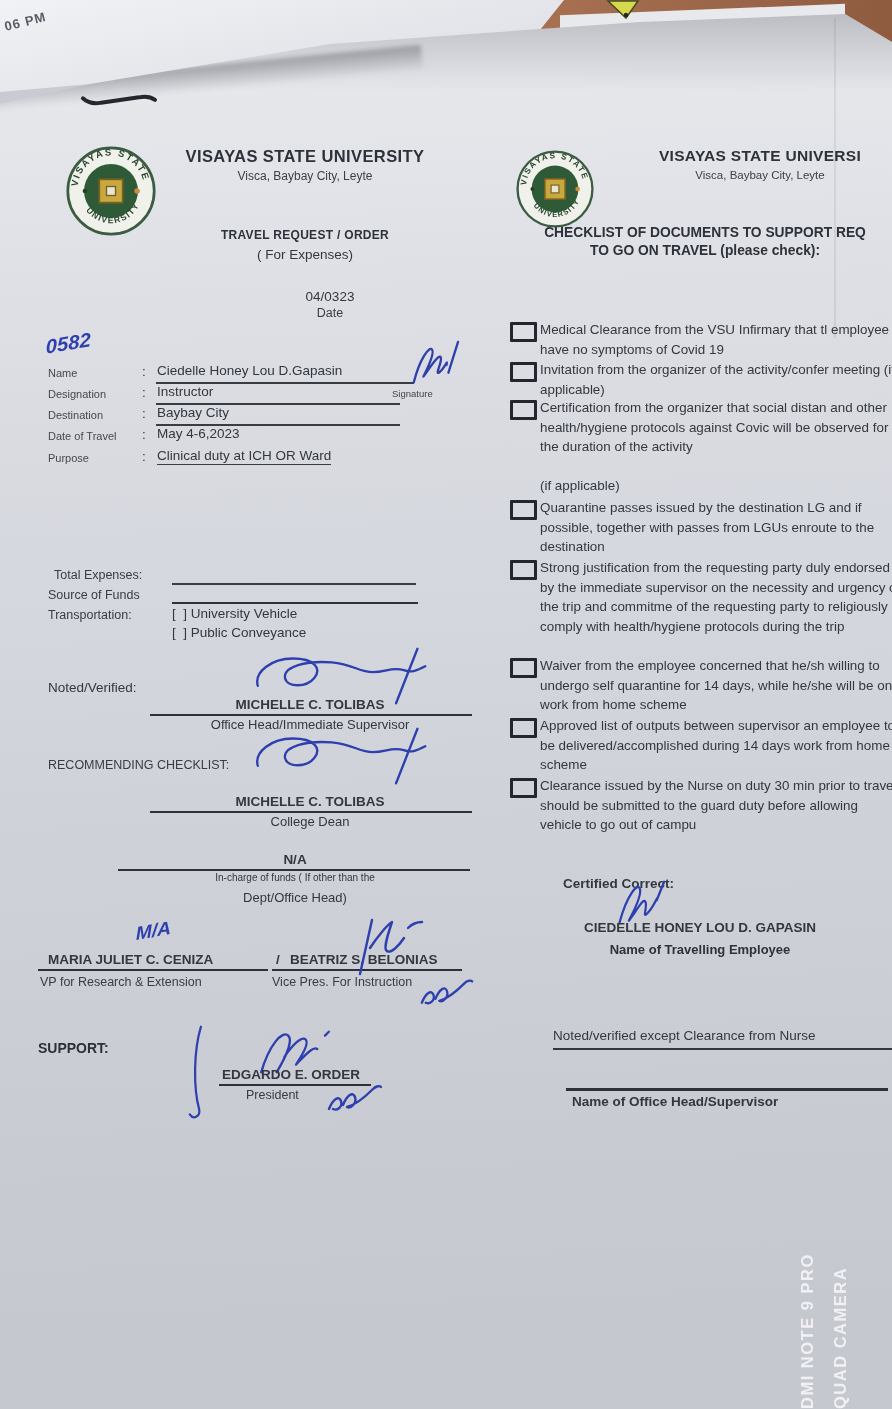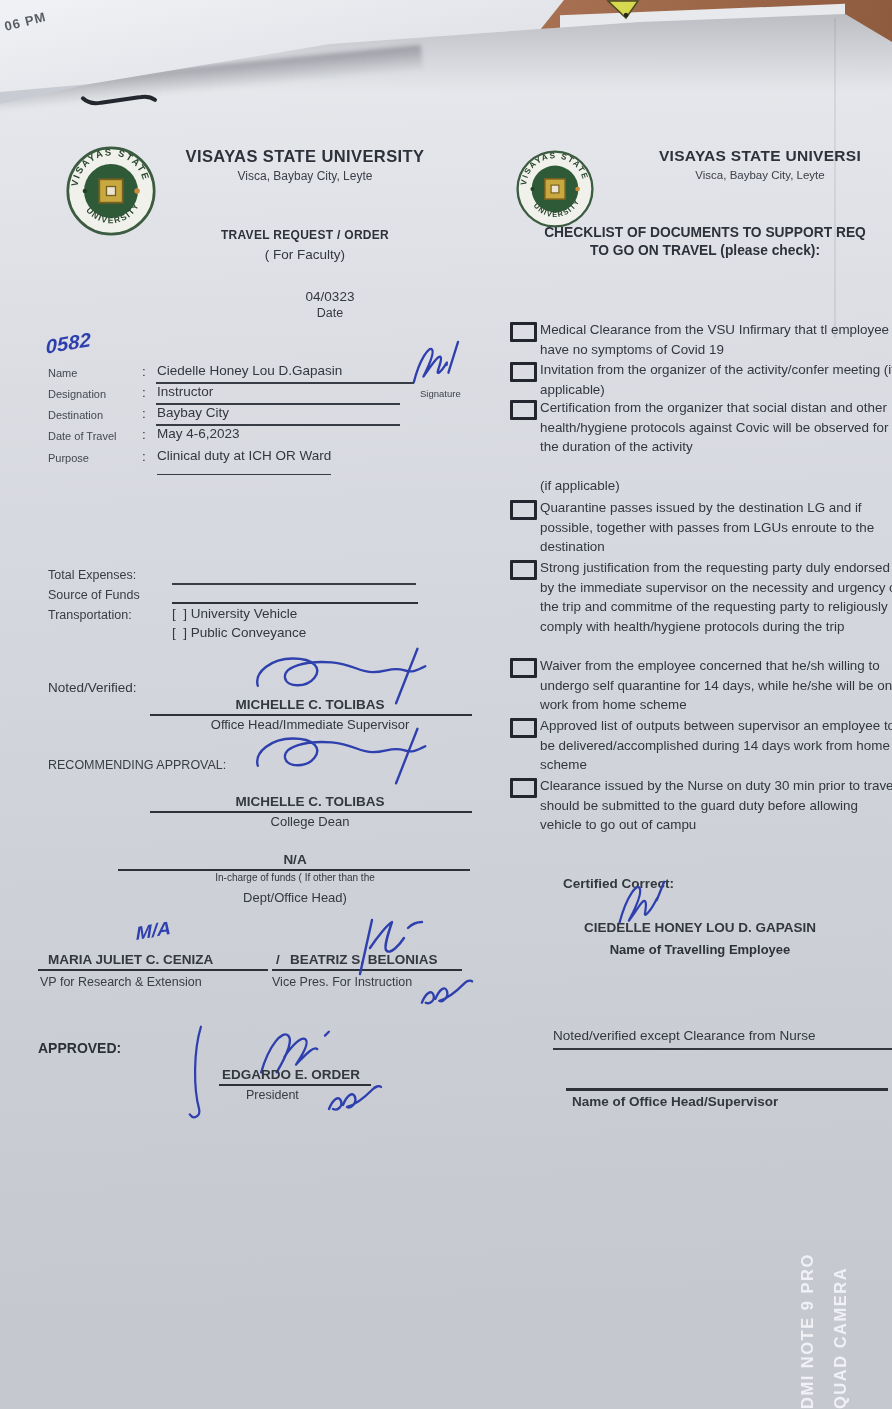--- a/index.html
+++ b/index.html
@@ -31,21 +31,21 @@
   .b{font-weight:bold;}
   .ctr{text-align:center;}
   .t-head{font-size:16.5px;font-weight:bold;color:#2d3139;letter-spacing:.4px;}
   .t-sub{font-size:12px;color:#3c4048;}
   .t-form{font-size:12px;font-weight:bold;color:#2d3139;letter-spacing:.3px;}
   .t-body{font-size:13.5px;color:#33373e;}
   .t-small{font-size:11px;color:#44484f;}
   .t-cap{font-size:12.5px;color:#383c44;}
   .line{background:#383c44;height:1.6px;}
   .line2{background:#2e3138;height:2.4px;}
-  .u{border-bottom:1.6px solid #383c44;padding-bottom:11px;}
+  .u{border-bottom:1.6px solid #383c44;padding-bottom:1px;}
   .ink{color:#2e3fae;}
   .ws{white-space:pre;}
   .hand{font-style:italic;font-weight:bold;transform:skewX(-8deg) rotate(-10deg);}
   
   .chk{width:21px;height:14px;border:3px solid #23262e;border-radius:1px;position:absolute;
        left:0;top:2px;background:transparent;}
   .item{position:absolute;left:510px;width:392px;}
   .item .txt{margin-left:30px;font-size:13.4px;line-height:19.5px;color:#33373f;white-space:pre-line;}
   
   .wm{writing-mode:vertical-rl;transform:rotate(180deg);font-size:16.5px;font-weight:bold;
@@ -88,21 +88,21 @@
         <textPath href="#sealTop1" startOffset="8%">VISAYAS STATE</textPath>
       </text>
       <text font-size="9.5" font-weight="bold" fill="#27432d" letter-spacing="1.5">
         <textPath href="#sealBot1" startOffset="14%">UNIVERSITY</textPath>
       </text>
     </svg>
 
     <div class="abs ctr t-head" style="left:150px;top:147px;width:310px">VISAYAS STATE UNIVERSITY</div>
     <div class="abs ctr t-sub" style="left:150px;top:169px;width:310px">Visca, Baybay City, Leyte</div>
     <div class="abs ctr t-form" style="left:150px;top:228px;width:310px">TRAVEL REQUEST / ORDER</div>
-    <div class="abs ctr t-body" style="left:150px;top:247px;width:310px">( For Faculty)</div>
+    <div class="abs ctr t-body" style="left:150px;top:247px;width:310px">( For Expenses)</div>
 
     <div class="abs ctr t-body" style="left:250px;top:289px;width:160px">04/0323</div>
     <div class="abs ctr t-cap" style="left:250px;top:306px;width:160px">Date</div>
 
     <div class="abs ink hand" style="left:46px;top:332px;font-size:20px">0582</div>
 
     <div class="abs t-small" style="left:48px;top:367px">Name</div>
     <div class="abs t-body" style="left:142px;top:364px">:</div>
     <div class="abs t-body" style="left:157px;top:363px">Ciedelle Honey Lou D.Gapasin</div>
     <div class="abs line" style="left:156px;top:382px;width:258px"></div>
@@ -122,40 +122,40 @@
     <div class="abs t-body" style="left:157px;top:426px">May 4-6,2023</div>
 
     <div class="abs t-small" style="left:48px;top:452px">Purpose</div>
     <div class="abs t-body" style="left:142px;top:449px">:</div>
     <div class="abs t-body u" style="left:157px;top:448px">Clinical duty at ICH OR Ward</div>
 
     <svg class="abs sig" style="left:405px;top:340px" width="58" height="50" viewBox="0 0 58 52">
       <path d="M8 44 C14 20 24 6 27 10 C30 14 22 30 18 38 C24 30 34 14 36 18 C38 22 30 36 34 34 C40 30 44 18 42 26"></path>
       <path d="M44 34 L54 2"></path>
     </svg>
-    <div class="abs" style="left:420px;top:388px;font-size:9.5px;color:#3f434b">Signature</div>
-
-    <div class="abs t-cap" style="left:48px;top:568px">Total Expenses:</div>
+    <div class="abs" style="left:392px;top:388px;font-size:9.5px;color:#3f434b">Signature</div>
+
+    <div class="abs t-cap" style="left:54px;top:568px">Total Expenses:</div>
     <div class="abs line" style="left:172px;top:583px;width:244px"></div>
     <div class="abs t-cap" style="left:48px;top:588px">Source of Funds</div>
     <div class="abs line2" style="left:172px;top:602px;width:246px"></div>
     <div class="abs t-cap" style="left:48px;top:608px">Transportation:</div>
     <div class="abs t-body ws" style="left:172px;top:606px">[  ] University Vehicle</div>
     <div class="abs t-body ws" style="left:172px;top:625px">[  ] Public Conveyance</div>
 
     <div class="abs t-body" style="left:48px;top:680px">Noted/Verified:</div>
     <svg class="abs sig" style="left:250px;top:646px" width="185" height="62" viewBox="0 0 190 62">
       <path d="M8 40 C4 26 22 12 44 12 C66 12 74 22 66 32 C58 42 38 42 36 32 C34 20 58 14 84 16 C106 18 112 26 126 26 C140 26 146 20 158 24 C166 27 172 24 180 20"></path>
       <path d="M150 58 L172 2"></path>
     </svg>
     <div class="abs ctr t-body b" style="left:150px;top:697px;width:320px">MICHELLE C. TOLIBAS</div>
     <div class="abs line2" style="left:150px;top:714px;width:322px"></div>
     <div class="abs ctr" style="left:150px;top:717px;width:320px;font-size:13px;color:#33373e">Office Head/Immediate Supervisor</div>
 
-    <div class="abs t-cap" style="left:48px;top:758px">RECOMMENDING APPROVAL:</div>
+    <div class="abs t-cap" style="left:48px;top:758px">RECOMMENDING CHECKLIST:</div>
     <svg class="abs sig" style="left:250px;top:726px" width="185" height="62" viewBox="0 0 190 62">
       <path d="M8 40 C4 26 22 12 44 12 C66 12 74 22 66 32 C58 42 38 42 36 32 C34 20 58 14 84 16 C106 18 112 26 126 26 C140 26 146 20 158 24 C166 27 172 24 180 20"></path>
       <path d="M150 58 L172 2"></path>
     </svg>
     <div class="abs ctr t-body b" style="left:150px;top:794px;width:320px">MICHELLE C. TOLIBAS</div>
     <div class="abs line2" style="left:150px;top:811px;width:322px"></div>
     <div class="abs ctr" style="left:150px;top:814px;width:320px;font-size:13px;color:#33373e">College Dean</div>
 
     <div class="abs ctr t-body b" style="left:120px;top:852px;width:350px">N/A</div>
     <div class="abs line2" style="left:118px;top:869px;width:352px"></div>
@@ -172,21 +172,21 @@
       <path d="M14 60 L26 6"></path>
       <path d="M24 34 C32 22 42 10 46 8 C42 20 38 32 40 36 C44 42 54 30 58 24"></path>
       <path d="M62 14 C66 10 72 8 76 8"></path>
     </svg>
     <div class="abs t-cap" style="left:40px;top:975px">VP for Research &amp; Extension</div>
     <div class="abs t-cap" style="left:272px;top:975px">Vice Pres. For Instruction</div>
     <svg class="abs sig" style="left:418px;top:975px" width="58" height="38" viewBox="0 0 60 38">
       <path d="M4 28 C8 18 14 14 16 20 C18 26 12 30 8 28 M18 24 C22 14 28 10 30 16 C32 22 26 28 22 26 C30 24 40 16 48 8 C50 6 54 4 56 6"></path>
     </svg>
 
-    <div class="abs b" style="left:38px;top:1040px;font-size:14px;color:#2c3037">APPROVED:</div>
+    <div class="abs b" style="left:38px;top:1040px;font-size:14px;color:#2c3037">SUPPORT:</div>
     <svg class="abs sig" style="left:186px;top:1020px" width="28" height="104" viewBox="0 0 30 105">
       <path d="M16 4 C8 30 8 70 14 92 C16 100 8 104 4 98"></path>
     </svg>
     <svg class="abs sig" style="left:248px;top:1024px" width="95" height="58" viewBox="0 0 95 60">
       <path d="M12 50 C20 22 34 6 40 12 C46 18 34 40 28 50 M36 34 C44 22 54 12 58 16 C62 20 52 36 48 42 C56 34 66 22 70 26 M78 12 L82 8"></path>
     </svg>
     <div class="abs t-body b" style="left:222px;top:1067px">EDGARDO E. ORDER</div>
     <div class="abs line2" style="left:219px;top:1084px;width:152px"></div>
     <div class="abs t-cap" style="left:246px;top:1088px">President</div>
     <svg class="abs sig" style="left:325px;top:1080px" width="60" height="40" viewBox="0 0 60 38">

